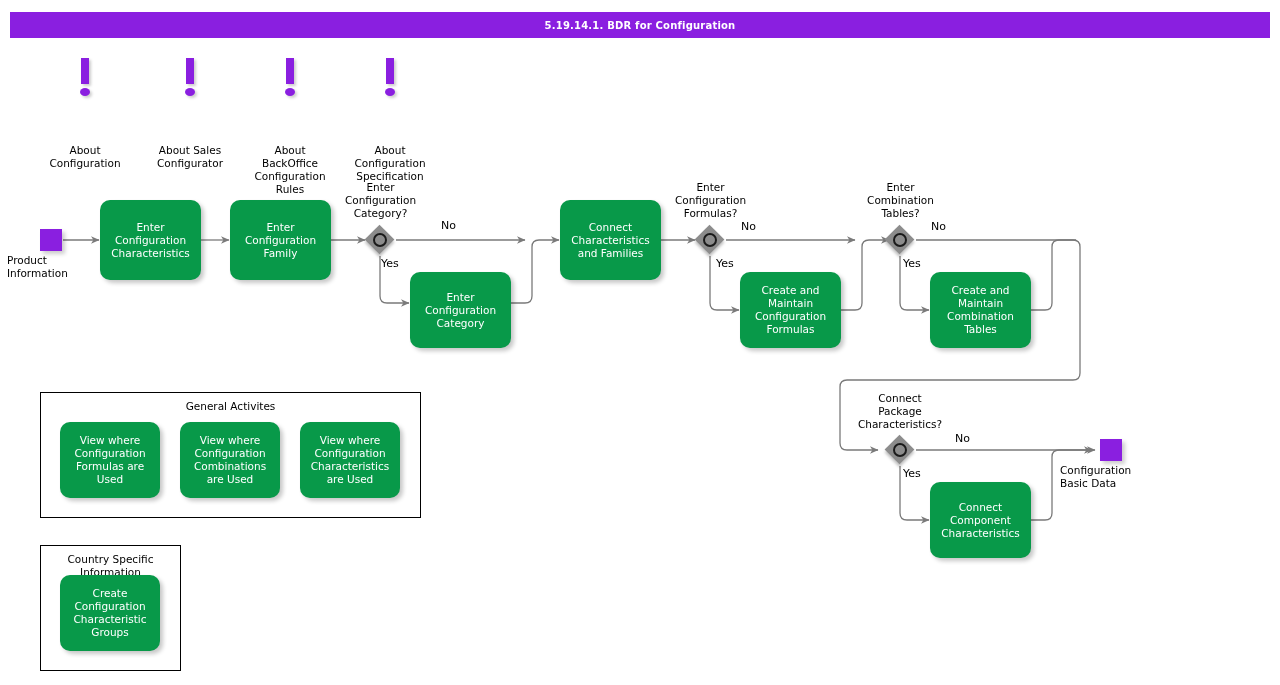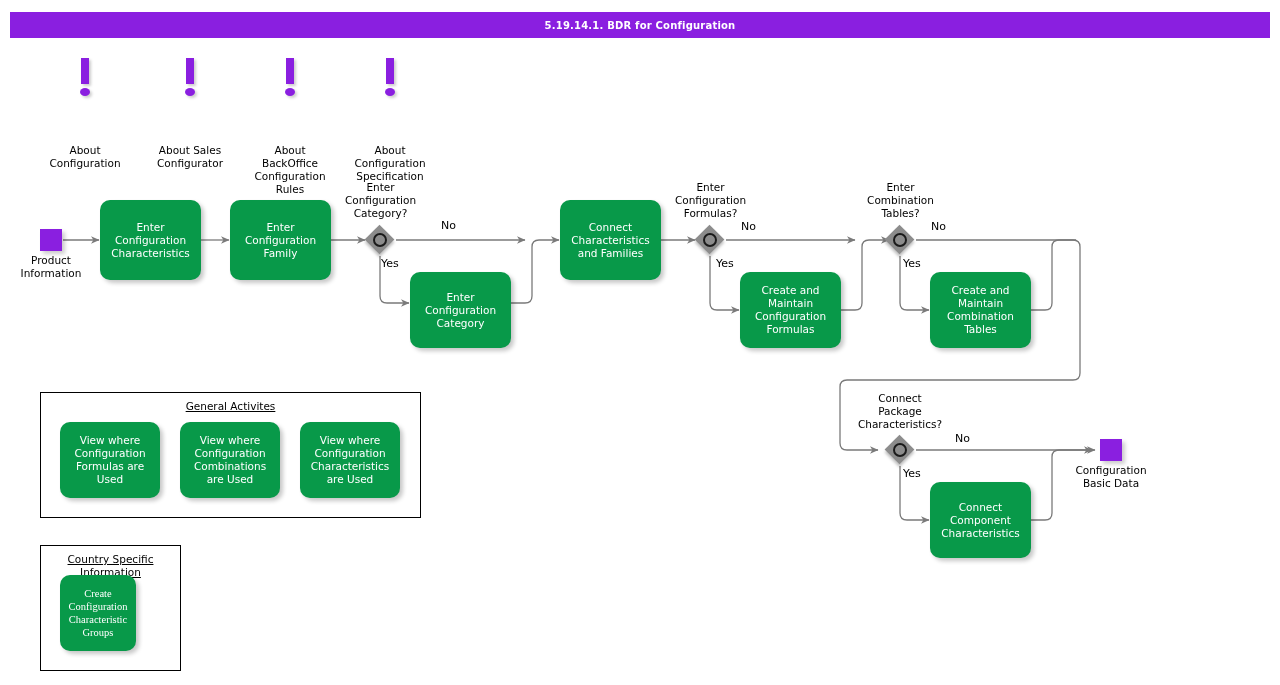--- a/index.html
+++ b/index.html
@@ -47,41 +47,41 @@
   .gwlabel{
     position:absolute;font-size:10.5px;line-height:13px;text-align:center;color:#000;
   }
 
   
   .blabel{position:absolute;font-size:11px;color:#000;line-height:12px;}
 
   
   .evt{position:absolute;width:22px;height:22px;background:#8a1fe0;
        box-shadow:3px 3px 4px rgba(0,0,0,.20);}
-  .evtlabel{position:absolute;font-size:10.5px;line-height:13px;text-align:center;color:#000;}
+  .evtlabel{position:absolute;font-size:10.5px;line-height:13px;color:#000;}
 
   
   .note{position:absolute;width:90px;}
   .note .bar{
     position:absolute;left:50%;margin-left:-4px;top:0;width:8px;height:26px;
     background:#8a1fe0;box-shadow:2px 2px 3px rgba(0,0,0,.20);
   }
   .note .dot{
     position:absolute;left:50%;margin-left:-5px;top:30px;width:10px;height:8px;
     background:#8a1fe0;border-radius:50%;box-shadow:2px 2px 3px rgba(0,0,0,.20);
   }
   .note .cap{
     position:absolute;left:0;top:42px;width:90px;text-align:center;
     font-size:10.5px;line-height:13px;color:#000;margin-top:44px;
   }
 
   
   .frame{position:absolute;border:1.6px solid #000;background:#fff;box-sizing:border-box;}
   .frametitle{
-    position:absolute;text-align:center;font-size:10.5px;color:#000;line-height:13px;text-decoration:underline;
+    position:absolute;text-align:center;font-size:10.5px;color:#000;line-height:13px;
   }
 </style>
 </head>
 <body>
 
 <div id="canvas">
 
   <div class="titlebar">
     <span>5.19.14.1. BDR for Configuration</span>
   </div>
@@ -226,17 +226,17 @@
   <div class="act" style="left:180px;top:422px;width:100px;height:76px;">
     <span>View where<br>Configuration<br>Combinations<br>are Used</span>
   </div>
   <div class="act" style="left:300px;top:422px;width:100px;height:76px;">
     <span>View where<br>Configuration<br>Characteristics<br>are Used</span>
   </div>
 
   <div class="frame" style="left:40px;top:545px;width:141px;height:126px;"></div>
   <div class="frametitle" style="left:40px;top:553px;width:141px;">Country Specific Information</div>
 
-  <div class="act" style="left:60px;top:575px;width:76px;height:76px;font-family:Liberation Serif, serif;">
+  <div class="act" style="left:60px;top:575px;width:100px;height:76px;">
     <span>Create<br>Configuration<br>Characteristic<br>Groups</span>
   </div>
 
 </div>
 
 </body></html>

